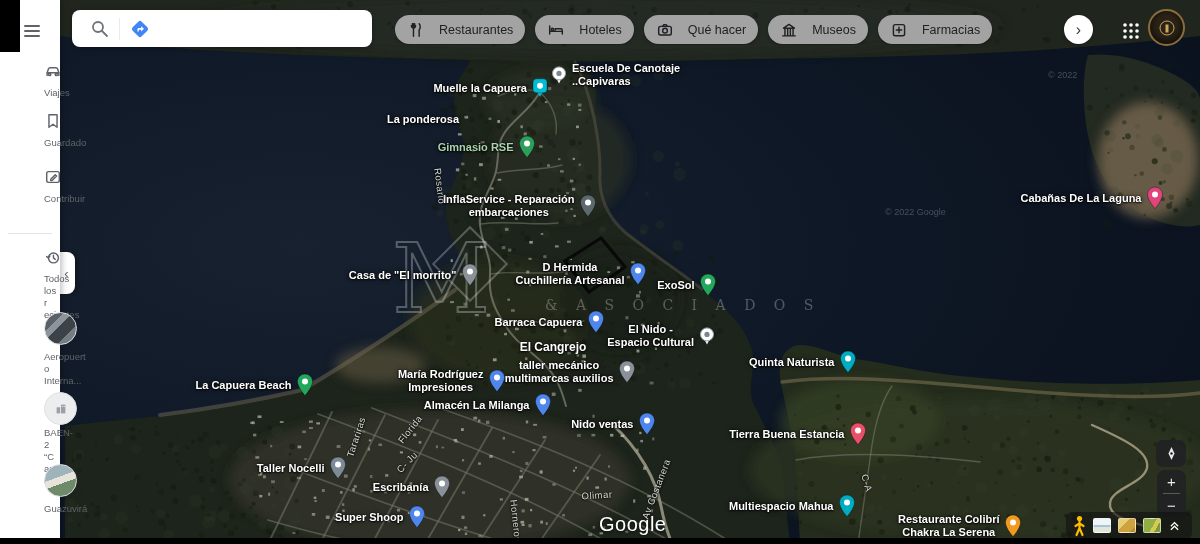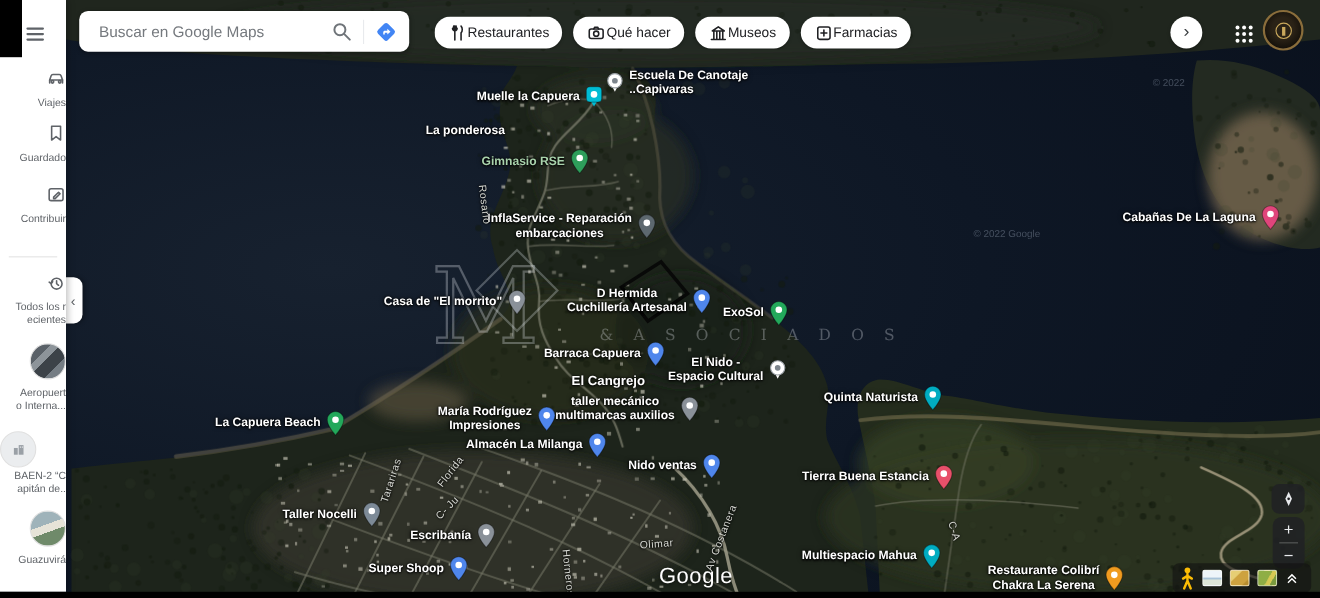--- a/index.html
+++ b/index.html
@@ -32,38 +32,38 @@
   .poi-label.side-right{left:100%;margin-left:5px;top:50%;transform:translateY(-50%);text-align:left;}
   .poi.no-pin .poi-label{position:static;transform:none;text-align:center;}
   .street-label{position:absolute;font-size:9.5px;color:#d6d8d2;letter-spacing:.5px;
     text-shadow:0 0 2px #000,0 1px 2px rgba(0,0,0,.8);white-space:nowrap;pointer-events:none;}
   .attrib{position:absolute;font-size:9px;color:rgba(150,162,180,.4);white-space:nowrap;}
   
   #sidebar{position:absolute;left:0;top:0;width:60px;height:538px;background:#fff;z-index:20;
     box-shadow:2px 0 6px rgba(0,0,0,.25);}
   #hamburger{position:absolute;left:24px;top:25px;width:16px;height:12px;cursor:pointer;}
   #hamburger span{display:block;height:2px;background:#5f6368;margin-bottom:3px;border-radius:1px;}
-  .sb-item{position:absolute;left:0;width:60px;text-align:right;cursor:pointer;}
+  .sb-item{position:absolute;left:0;width:60px;text-align:left;cursor:pointer;padding-left:44px;}
   .sb-ic{display:inline-block;height:19px;}
   .sb-label{display:block;font-size:9.5px;color:#5f6368;line-height:1.25;white-space:pre-line;margin-top:2px;}
   .sb-thumb{display:inline-block;width:33px;height:33px;border-radius:50%;overflow:hidden;border:1px solid #e0e0e0;}
   #sb-divider{position:absolute;left:8px;top:233px;width:44px;height:1px;background:#e3e3e3;}
   #collapse-tab{position:absolute;left:58px;top:252px;width:17px;height:42px;background:#fff;z-index:19;
     border-radius:0 8px 8px 0;box-shadow:2px 0 4px rgba(0,0,0,.3);color:#5f6368;font-size:13px;
     display:flex;align-items:center;justify-content:center;cursor:pointer;}
   
   #search-panel{position:absolute;left:72px;top:10px;width:300px;height:37px;background:#fff;border-radius:8px;
     z-index:21;box-shadow:0 1px 4px rgba(0,0,0,.35);display:flex;align-items:center;padding:0 8px 0 16px;}
   #search-input{flex:1;border:none;outline:none;font-size:14px;color:#202124;background:transparent;
     font-family:"Liberation Sans",sans-serif;}
   #search-input::placeholder{color:#75797e;}
   #search-divider{width:1px;height:22px;background:#e8eaed;margin:0 7px;}
   .icon-btn{background:none;border:none;padding:2px;cursor:pointer;display:flex;align-items:center;justify-content:center;}
   #chips-row{position:absolute;left:395px;top:15px;width:676px;height:30px;z-index:21;display:flex;gap:10px;overflow:hidden;}
-  .chip{display:inline-flex;align-items:center;gap:0;height:29px;padding:0 12px;background:#ffffff;border:none;
+  .chip{display:inline-flex;align-items:center;gap:14px;height:29px;padding:0 12px;background:#a3a3a3;border:none;
     border-radius:15px;font-size:12.5px;color:#202124;font-family:"Liberation Sans",sans-serif;cursor:pointer;
     box-shadow:0 1px 3px rgba(0,0,0,.35);white-space:nowrap;flex:0 0 auto;}
   #more-chips{position:absolute;left:1064px;top:15px;width:29px;height:29px;border-radius:50%;background:#fff;border:none;
     z-index:22;box-shadow:0 1px 3px rgba(0,0,0,.35);font-size:16px;color:#3c4043;cursor:pointer;line-height:1;}
   #apps-grid{position:absolute;left:1119px;top:19px;z-index:21;}
   #avatar{position:absolute;left:1148px;top:9px;width:37px;height:37px;border-radius:50%;z-index:21;cursor:pointer;
     background:radial-gradient(circle at 50% 45%,#2a2216 0 40%,#14100a 75%);border:2px solid #8a6d3b;}
   #avatar .crest{position:absolute;left:50%;top:50%;transform:translate(-50%,-50%);width:15px;height:15px;
     border:1px solid #c9a85c;border-radius:50%;}
   #avatar .crest::after{content:"";position:absolute;left:5px;top:3px;width:3px;height:8px;background:#c9a85c;}
@@ -1356,21 +1356,20 @@
         </div>
         <div class="sb-item" style="top: 464px;"><span class="sb-thumb" style="background:linear-gradient(160deg,#9fb3ba 0 40%,#e6e3d8 40% 58%,#6f8a6a 58%);"></span>
                  <span class="sb-label">Guazuvirá</span></div>
       </div>
   </nav>
   <div id="collapse-tab">
     <span>‹</span>
   </div>
 
   <div id="search-panel">
-    <input id="search-input" readonly="" placeholder="Buscar en Google Maps" style="">
     <button class="icon-btn">
       <svg width="20" height="20" viewBox="0 0 20 20">
           <circle cx="8" cy="8" r="5" fill="none" stroke="#6f7479" stroke-width="1.8"></circle>
           <path d="M12 12 L17 17" stroke="#6f7479" stroke-width="1.8" stroke-linecap="round"></path>
         </svg>
     </button>
     <div id="search-divider"></div>
     <button class="icon-btn">
       <svg width="22" height="22" viewBox="0 0 22 22">
           <rect x="4.6" y="4.6" width="12.8" height="12.8" rx="2.4" transform="rotate(45 11 11)" fill="#4285f4"></rect>
@@ -1382,20 +1381,31 @@
   <div id="chips-row">
       <button class="chip">
         <span style="display:inline-flex">
           <svg width="18" height="18" viewBox="0 0 20 20">
             <g fill="none" stroke="#202124" stroke-width="1.6" stroke-linecap="round" stroke-linejoin="round">
               <path d="M6 3v4.5M8.5 3v4.5M7.2 3v14M7.2 7.5c-1.3 0-2.3-1-2.3-2.2M7.2 7.5c1.3 0 2.3-1 2.3-2.2M13.5 3c1.6 1.6 1.6 5.2 0 6.8V17"></path>
             </g>
           </svg>
         </span>
         <span>Restaurantes</span>
+      </button>
+      <button class="chip">
+        <span style="display:inline-flex">
+          <svg width="18" height="18" viewBox="0 0 20 20">
+            <g fill="none" stroke="#202124" stroke-width="1.6" stroke-linecap="round" stroke-linejoin="round">
+              <path d="M3 5.5v9M3 11.5h14M17 14.5v-4c0-1-.8-1.8-1.8-1.8H9v2.8"></path>
+              <circle cx="6" cy="9.3" r="1.3"></circle>
+            </g>
+          </svg>
+        </span>
+        <span>Hoteles</span>
       </button>
       <button class="chip">
         <span style="display:inline-flex">
           <svg width="18" height="18" viewBox="0 0 20 20">
             <g fill="none" stroke="#202124" stroke-width="1.6" stroke-linecap="round" stroke-linejoin="round">
               <rect x="3" y="6" width="14" height="9.5" rx="2"></rect>
               <circle cx="10" cy="10.7" r="2.6"></circle>
               <path d="M7.5 6l1-1.8h3l1 1.8"></path>
             </g>
           </svg>

